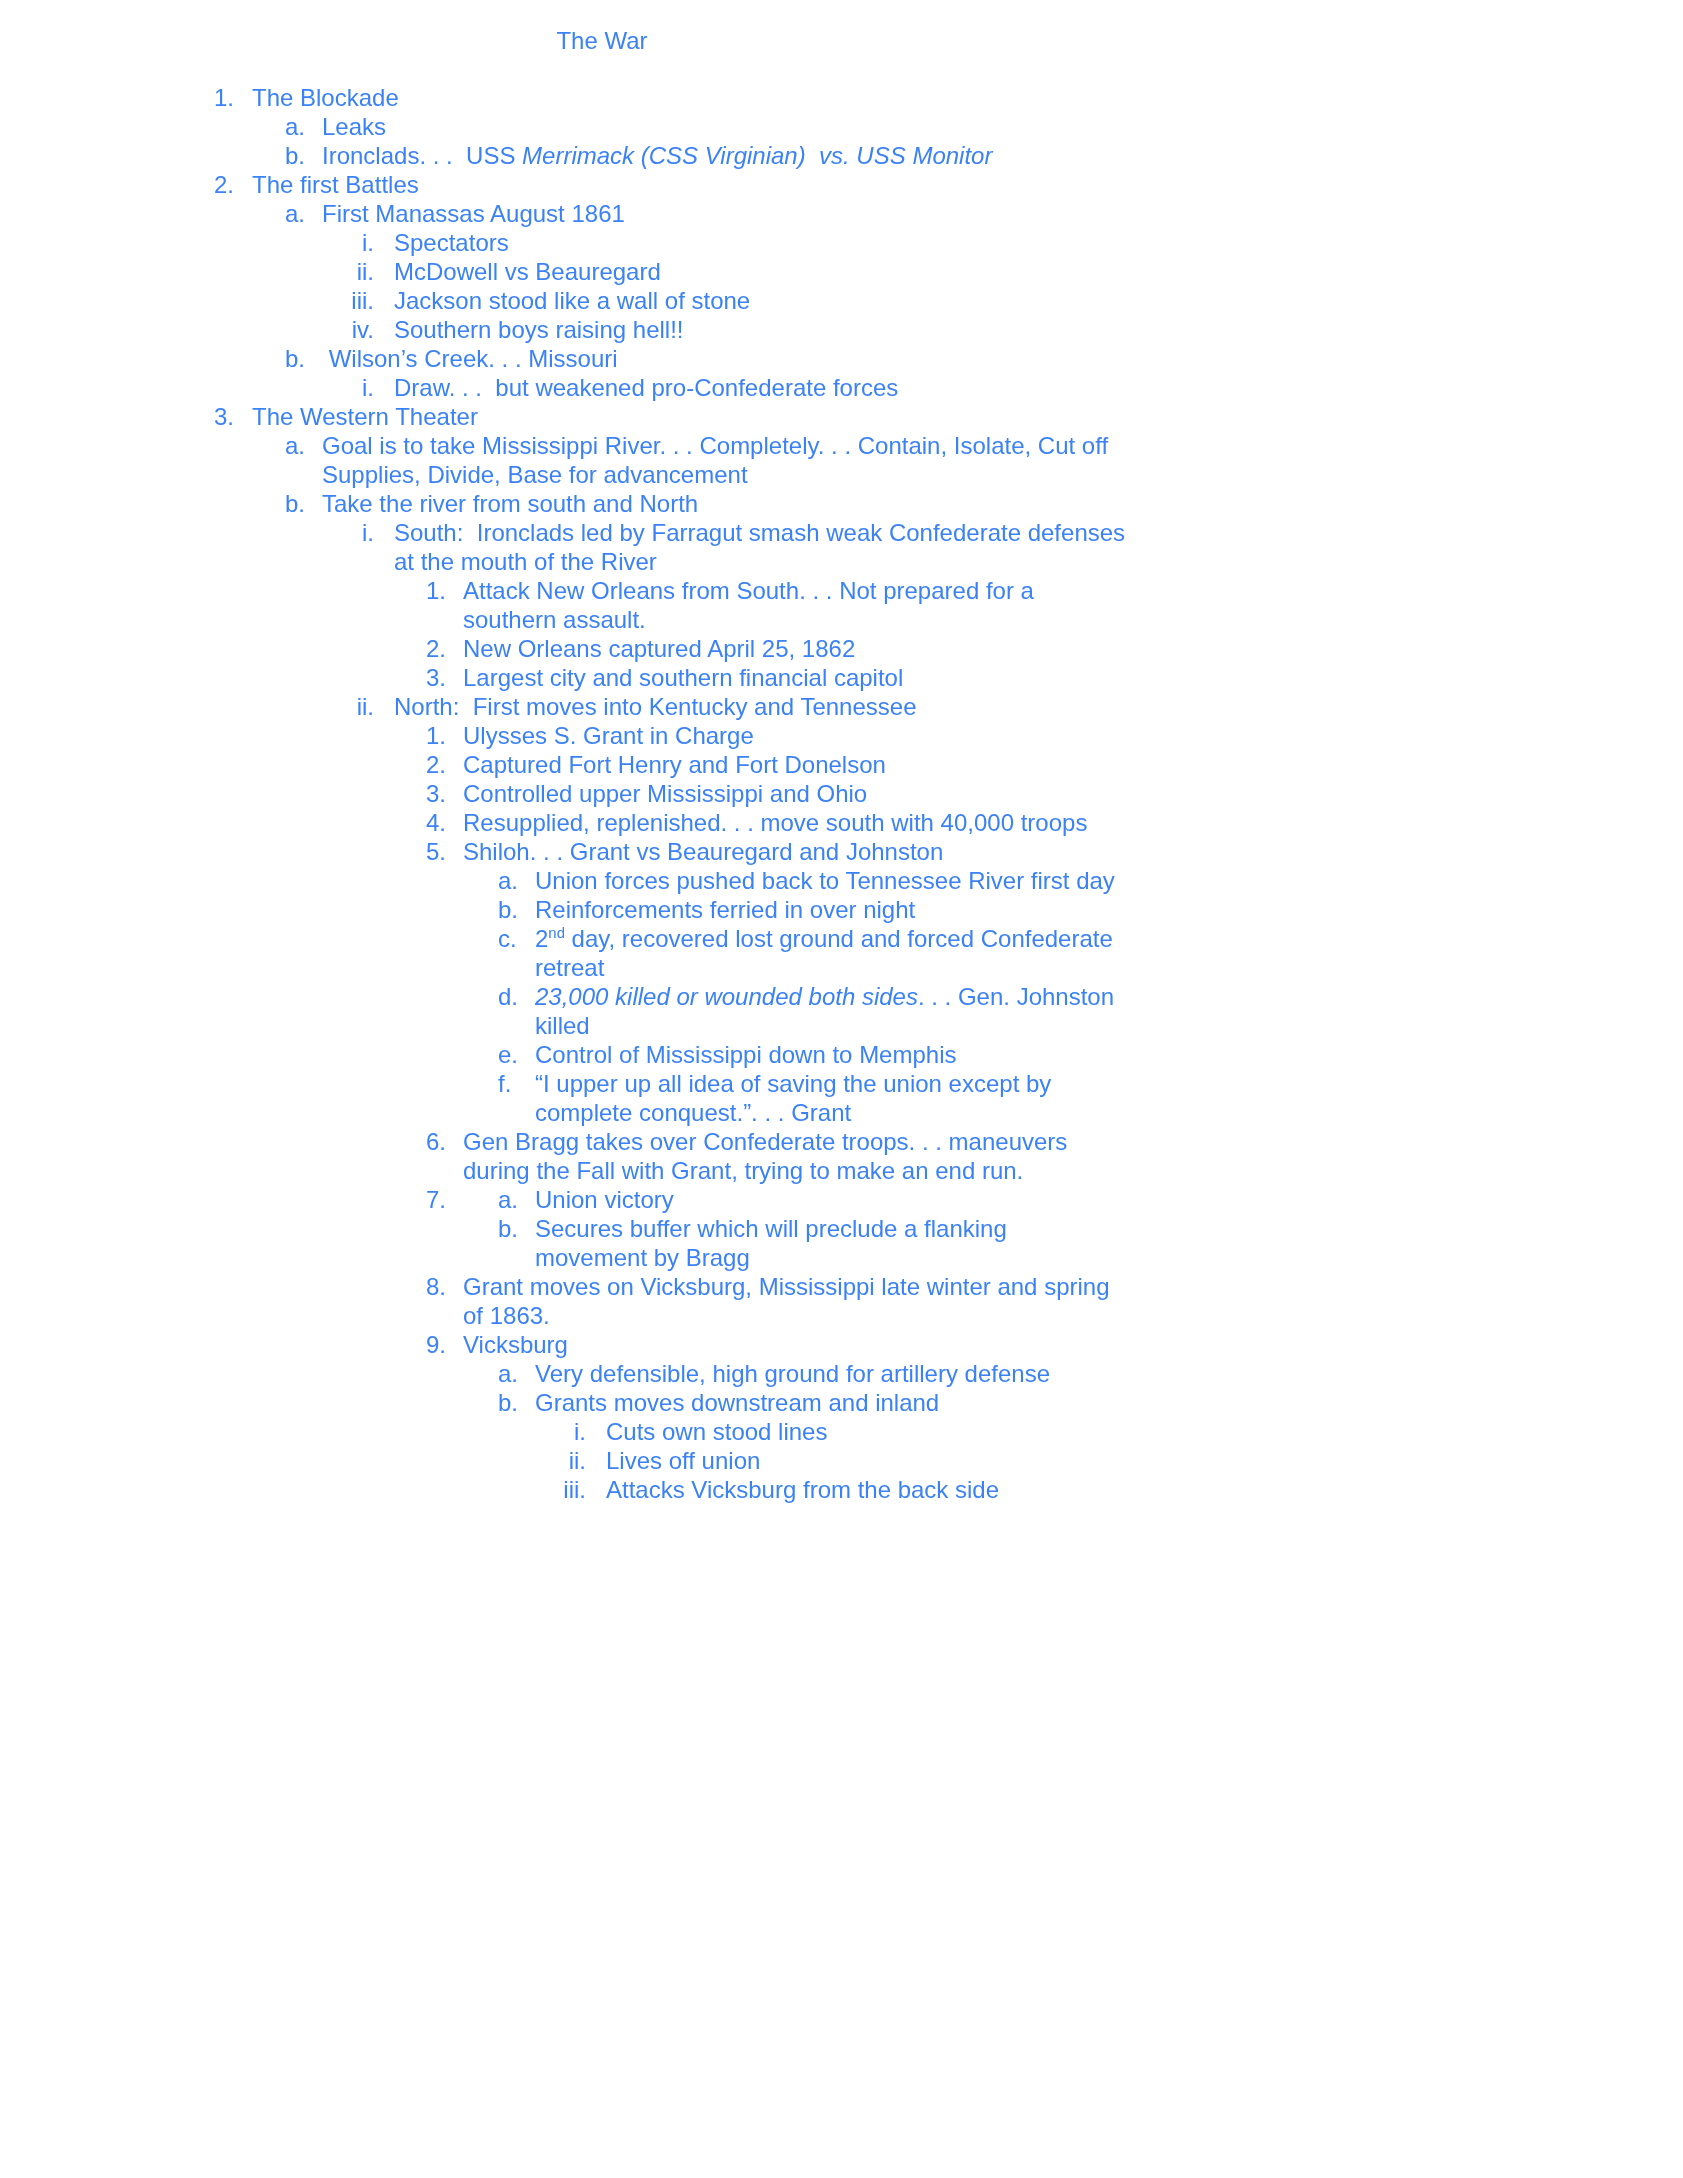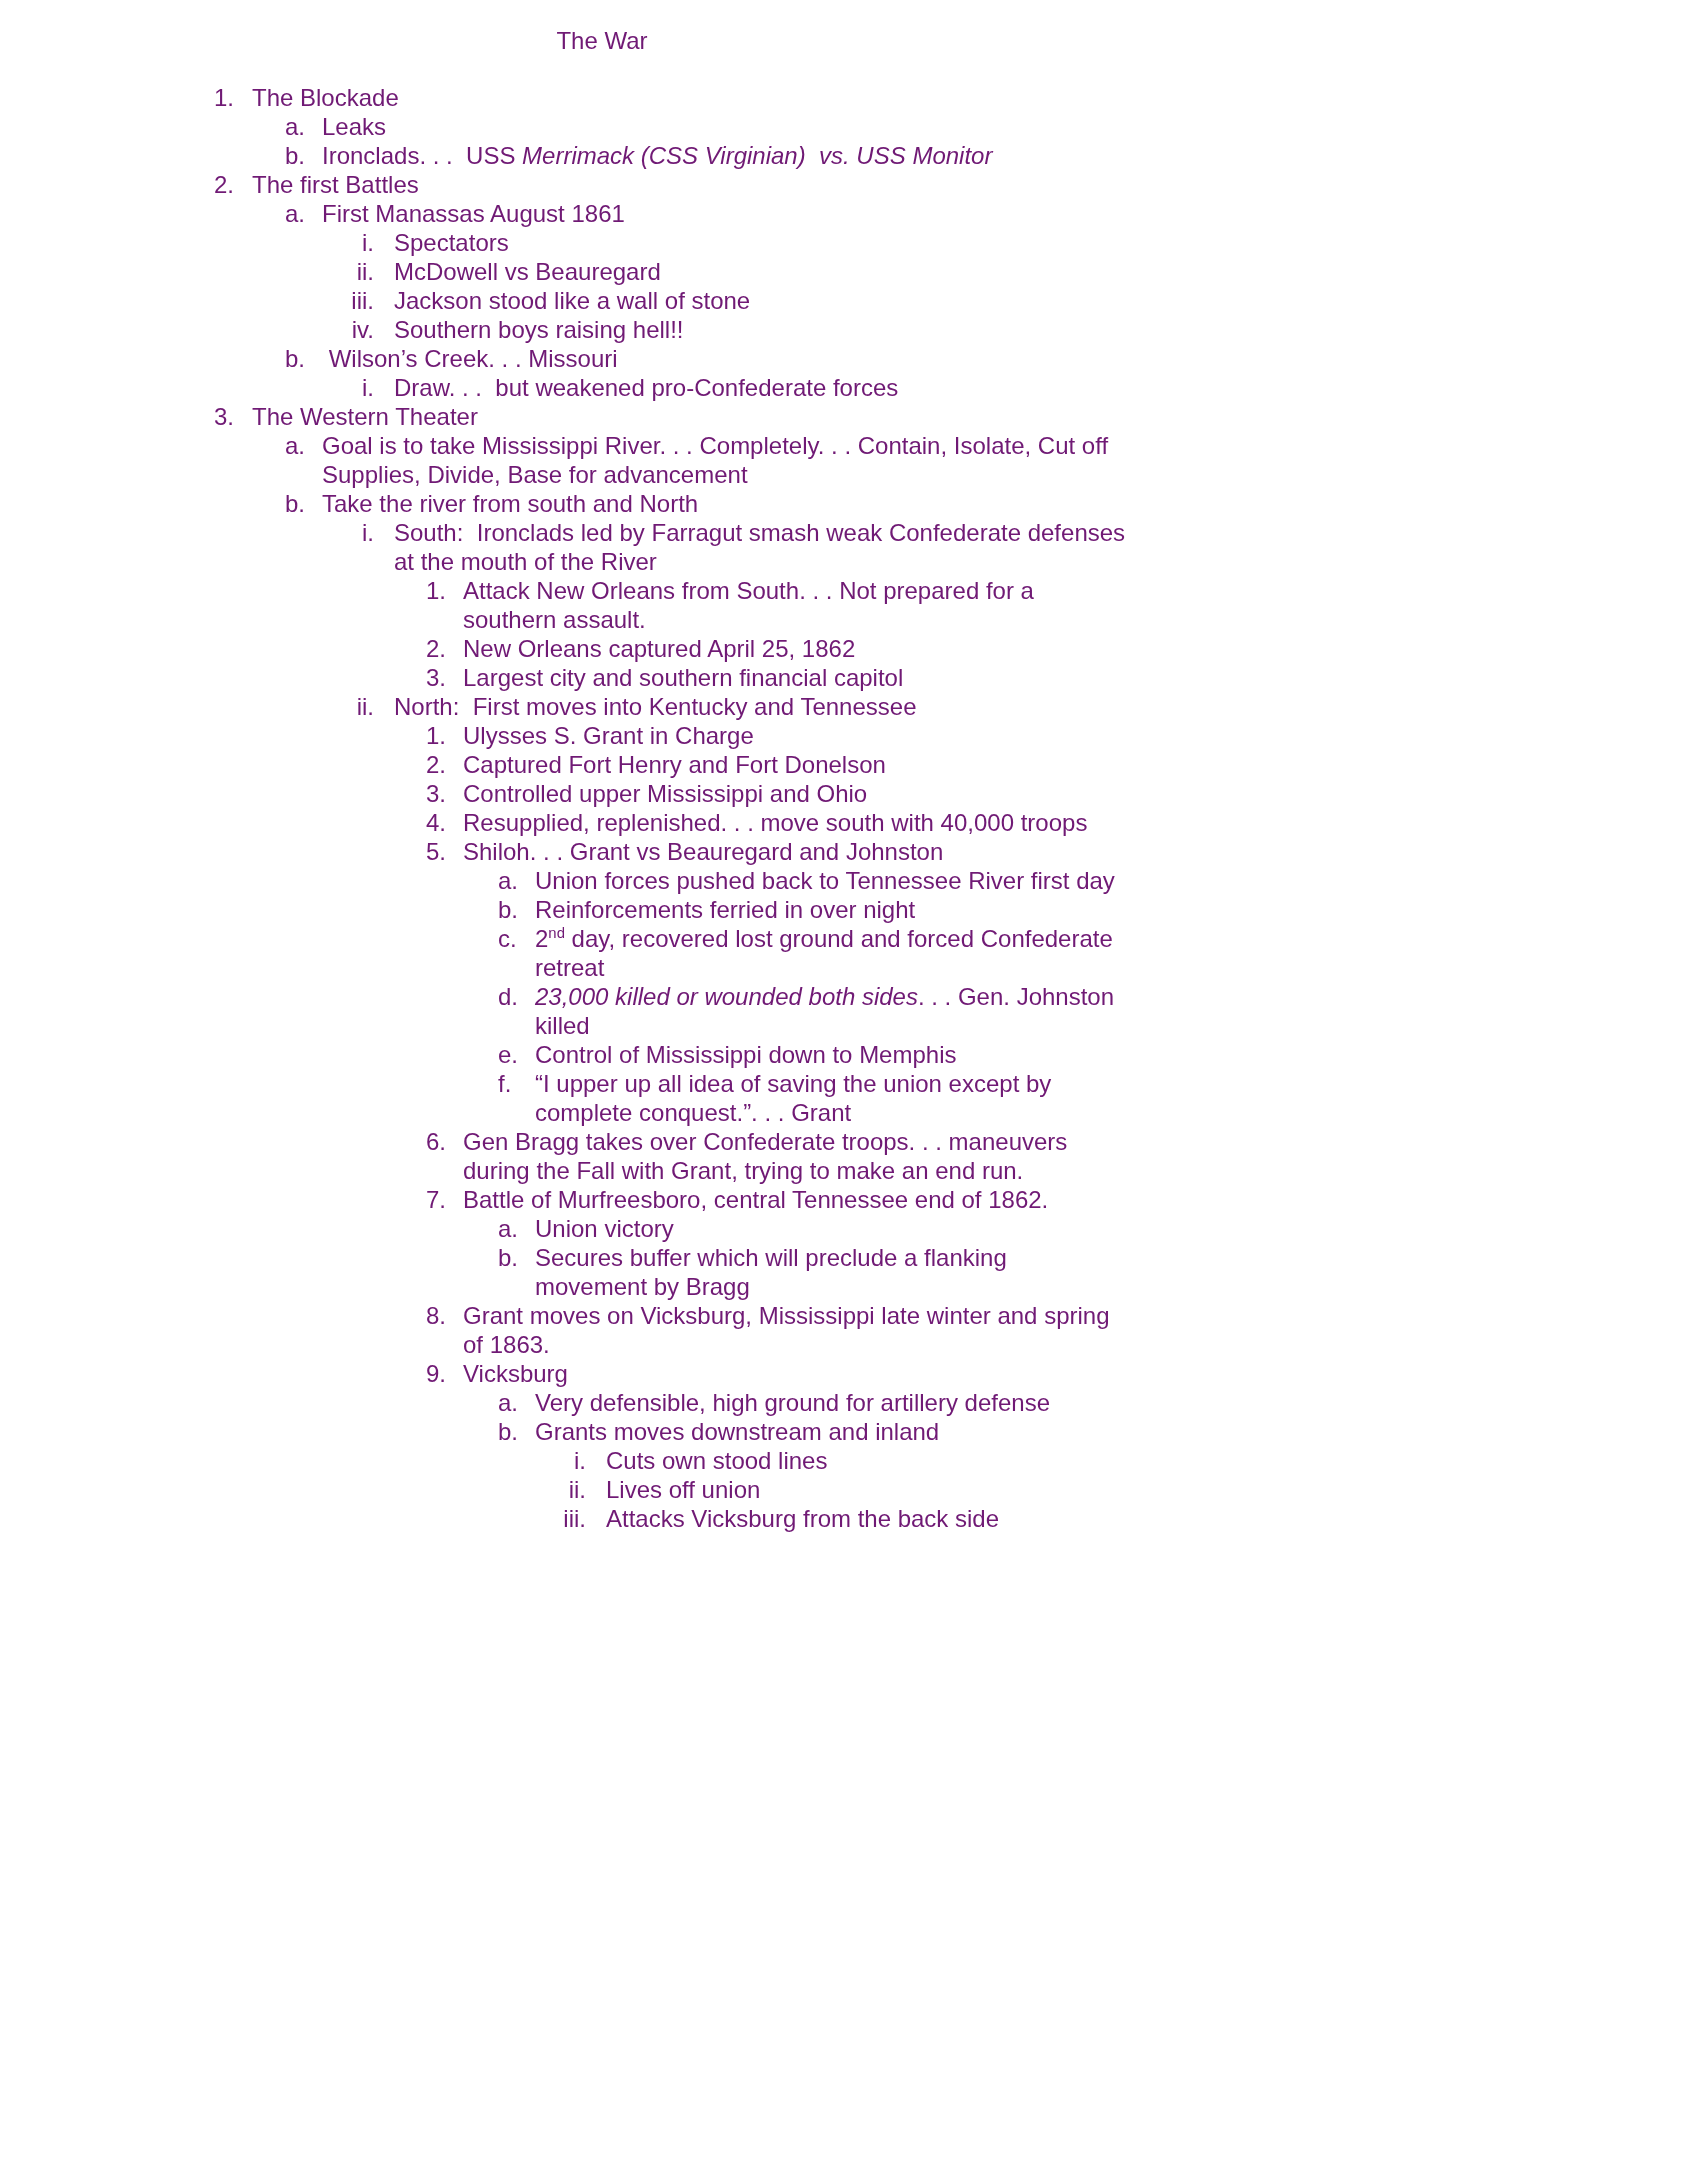--- a/index.html
+++ b/index.html
@@ -3,21 +3,21 @@
 <meta charset="utf-8">
 <style>
   * { margin: 0; padding: 0; box-sizing: border-box; }
   html, body { background: #ffffff; }
   .page {
     width: 1683px;
     height: 2178px;
     background: #ffffff;
     position: relative;
     font-family: "Liberation Sans", sans-serif;
-    color: #701a75;
+    color: #3b82f6;
     padding-top: 26px;
     overflow: hidden;
   }
   .title {
     width: 1204px;            
     text-align: center;
     font-size: 24px;
     line-height: 30px;
     margin-bottom: 27px;
   }
@@ -72,21 +72,21 @@
       <div class="row lvl4"><span class="marker">3.</span><div class="line">Controlled upper Mississippi and Ohio</div></div>
       <div class="row lvl4"><span class="marker">4.</span><div class="line">Resupplied, replenished. . . move south with 40,000 troops</div></div>
       <div class="row lvl4"><span class="marker">5.</span><div class="line">Shiloh. . . Grant vs Beauregard and Johnston</div></div>
       <div class="row lvl5"><span class="marker">a.</span><div class="line">Union forces pushed back to Tennessee River first day</div></div>
       <div class="row lvl5"><span class="marker">b.</span><div class="line">Reinforcements ferried in over night</div></div>
       <div class="row lvl5"><span class="marker">c.</span><div class="line">2<sup>nd</sup> day, recovered lost ground and forced Confederate</div><div class="line">retreat</div></div>
       <div class="row lvl5"><span class="marker">d.</span><div class="line"><em>23,000 killed or wounded both sides</em>. . . Gen. Johnston</div><div class="line">killed</div></div>
       <div class="row lvl5"><span class="marker">e.</span><div class="line">Control of Mississippi down to Memphis</div></div>
       <div class="row lvl5"><span class="marker">f.</span><div class="line">“I upper up all idea of saving the union except by</div><div class="line">complete conquest.”. . . Grant</div></div>
       <div class="row lvl4"><span class="marker">6.</span><div class="line">Gen Bragg takes over Confederate troops. . . maneuvers</div><div class="line">during the Fall with Grant, trying to make an end run.</div></div>
-      <div class="row lvl4"><span class="marker">7.</span><div class="line">Battle of Murfreesboro, central Tennessee end of 1862.</div></div>
+      <div class="row lvl4"><span class="marker">7.</span></div>
       <div class="row lvl5"><span class="marker">a.</span><div class="line">Union victory</div></div>
       <div class="row lvl5"><span class="marker">b.</span><div class="line">Secures buffer which will preclude a flanking</div><div class="line">movement by Bragg</div></div>
       <div class="row lvl4"><span class="marker">8.</span><div class="line">Grant moves on Vicksburg, Mississippi late winter and spring</div><div class="line">of 1863.</div></div>
       <div class="row lvl4"><span class="marker">9.</span><div class="line">Vicksburg</div></div>
       <div class="row lvl5"><span class="marker">a.</span><div class="line">Very defensible, high ground for artillery defense</div></div>
       <div class="row lvl5"><span class="marker">b.</span><div class="line">Grants moves downstream and inland</div></div>
       <div class="row lvl6"><span class="marker">i.</span><div class="line">Cuts own stood lines</div></div>
       <div class="row lvl6"><span class="marker">ii.</span><div class="line">Lives off union</div></div>
       <div class="row lvl6"><span class="marker">iii.</span><div class="line">Attacks Vicksburg from the back side</div></div>
     </div>

